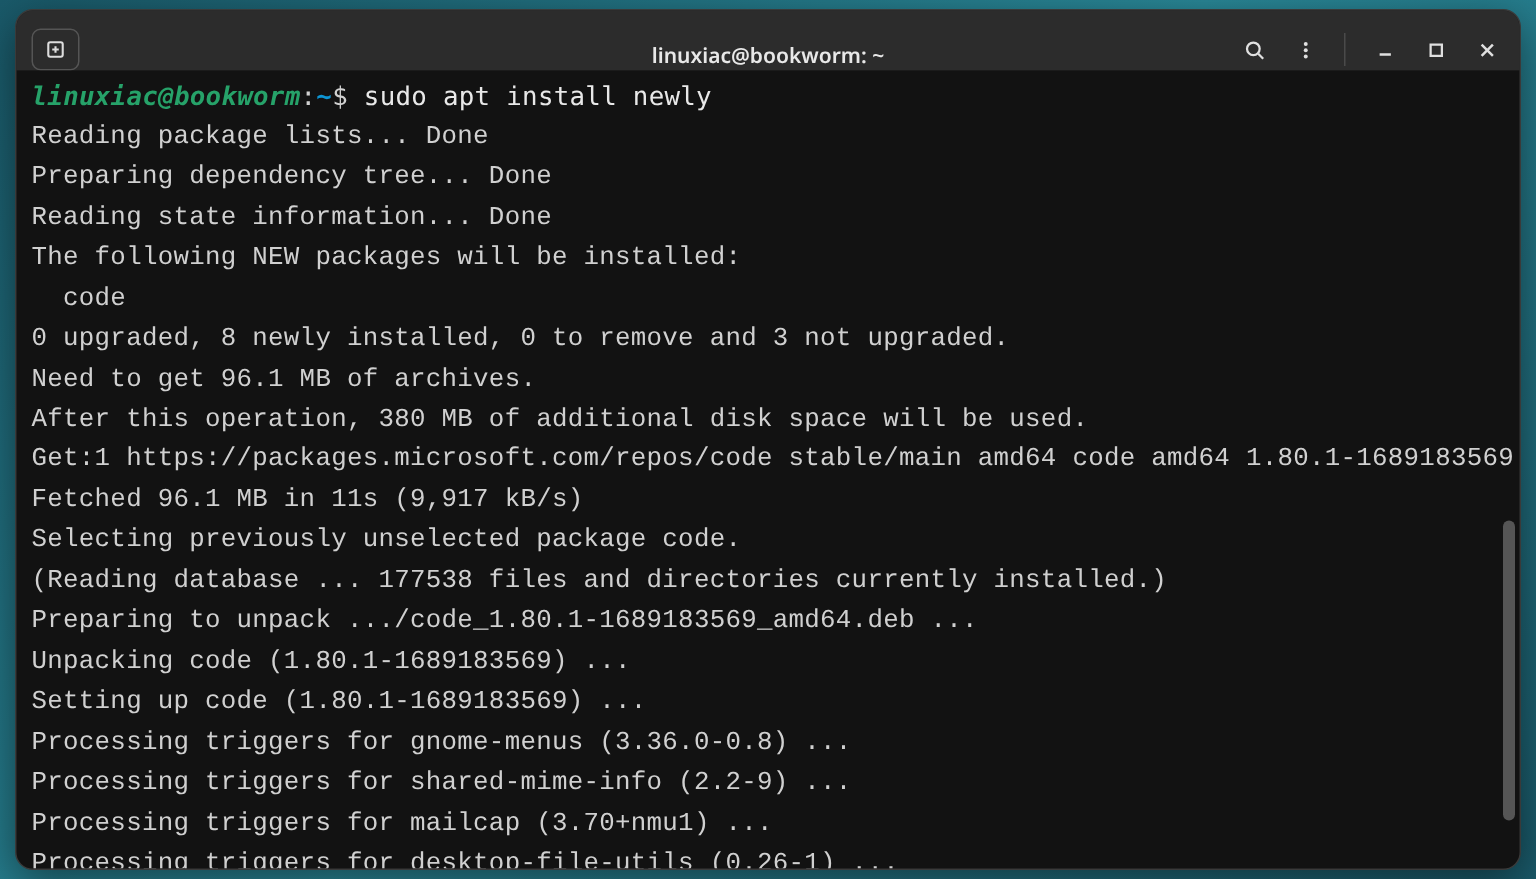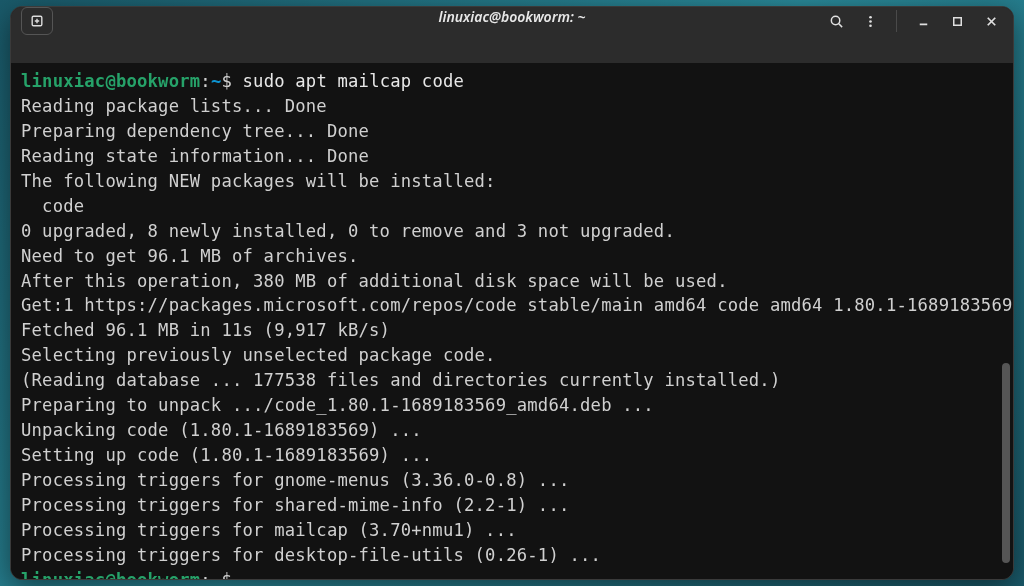--- a/index.html
+++ b/index.html
@@ -19,28 +19,27 @@
     bottom: 6px;
     background: #1d1d1d;
     border-radius: 12px;
     box-shadow: 0 8px 30px rgba(0,0,0,0.5);
     display: flex;
     flex-direction: column;
     overflow: hidden;
     border: 1px solid #3a3a3a;
   }
   .titlebar {
-    height: 56px;
+    height: 40px;
     background: #2c2c2c;
     display: flex;
-    align-items: flex-start;
+    align-items: flex-end;
     padding: 0 6px;
     position: relative;
     flex-shrink: 0;
-    font-style: italic;
   }
   .tb-left {
     display: flex;
     align-items: center;
     gap: 8px;
     width: 200px;
   }
   .tb-center {
     flex: 1;
     text-align: center;
@@ -82,25 +81,25 @@
     padding: 6px 6px 6px 10px;
     font-family: "DejaVu Sans Mono","Liberation Mono",Consolas,monospace;
     font-size: 17.2px;
     line-height: 1.45;
     color: #d0d0d0;
     letter-spacing: 0.2px;
     white-space: pre;
     position: relative;
     overflow:hidden;
   }
-  .prompt-user { color: #26a269; font-weight: bold; }
+  .prompt-user { color: #26a269; font-weight: bold; font-style: italic; }
   .prompt-path { color: #0d94d2; font-weight: bold; }
   .prompt-sym  { color: #d0d0d0; }
   .cmd         { color: #e8e8e8; }
-  .out         { color: #d0d0d0; }
+  .out         { color: #d0d0d0; font-family: Liberation Mono, monospace; }
   .scrollbar {
     position:absolute; right:3px; top:300px; width:8px; height:200px;
     background:#555; border-radius:4px;
   }
 </style>
 </head>
 <body>
 
 <div class="window">
 
@@ -142,37 +141,37 @@
       </div>
       <div class="tb-btn">
         <svg viewBox="0 0 16 16" stroke="currentColor" stroke-width="1.8">
             <line x1="4" y1="4" x2="12" y2="12"></line>
             <line x1="12" y1="4" x2="4" y2="12"></line>
           </svg>
       </div>
     </div>
   </div>
 
-  <div class="terminal-body"><span class="prompt-user">linuxiac@bookworm</span><span class="prompt-sym">:</span><span class="prompt-path">~</span><span class="prompt-sym">$</span><span class="cmd"> <span>sudo apt mailcap code</span></span>
+  <div class="terminal-body"><span class="prompt-user">linuxiac@bookworm</span><span class="prompt-sym">:</span><span class="prompt-path">~</span><span class="prompt-sym">$</span><span class="cmd"> <span>sudo apt install newly</span></span>
 <span class="out">Reading package lists... Done</span>
 <span class="out">Preparing dependency tree... Done</span>
 <span class="out">Reading state information... Done</span>
 <span class="out">The following NEW packages will be installed:</span>
 <span class="out">  code</span>
 <span class="out">0 upgraded, 8 newly installed, 0 to remove and 3 not upgraded.</span>
 <span class="out">Need to get 96.1 MB of archives.</span>
 <span class="out">After this operation, 380 MB of additional disk space will be used.</span>
 <span class="out">Get:1 https://packages.microsoft.com/repos/code stable/main amd64 code amd64 1.80.1-1689183569 [96.1 MB]</span>
 <span class="out">Fetched 96.1 MB in 11s (9,917 kB/s)</span>
 <span class="out">Selecting previously unselected package code.</span>
 <span class="out">(Reading database ... 177538 files and directories currently installed.)</span>
 <span class="out">Preparing to unpack .../code_1.80.1-1689183569_amd64.deb ...</span>
 <span class="out">Unpacking code (1.80.1-1689183569) ...</span>
 <span class="out">Setting up code (1.80.1-1689183569) ...</span>
 <span class="out">Processing triggers for gnome-menus (3.36.0-0.8) ...</span>
-<span class="out">Processing triggers for shared-mime-info (2.2-1) ...</span>
+<span class="out">Processing triggers for shared-mime-info (2.2-9) ...</span>
 <span class="out">Processing triggers for mailcap (3.70+nmu1) ...</span>
 <span class="out">Processing triggers for desktop-file-utils (0.26-1) ...</span>
 <span class="prompt-user">linuxiac@bookworm</span><span class="prompt-sym">:</span><span class="prompt-path">~</span><span class="prompt-sym">$</span><span class="cmd"> </span>
     <div class="scrollbar"></div>
   </div>
 
 </div>
 
 </body></html>

